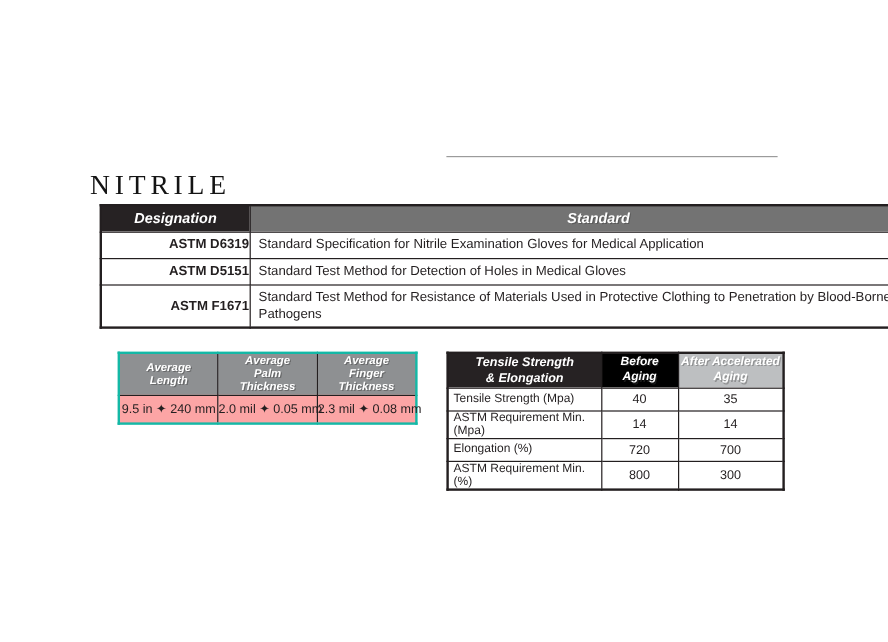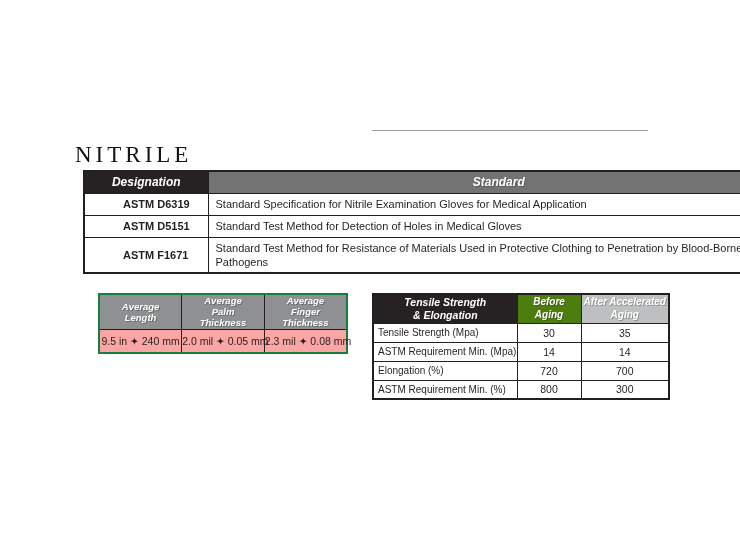--- a/index.html
+++ b/index.html
@@ -49,36 +49,36 @@
   .th-black { background: #262223; }
   .th-gray  { background: #737373; text-shadow: 1px 1px 0 rgba(60,60,60,0.45); }
   .standards-table .col-designation { width: 124px; }
   .standards-table td {
     font-size: 11px;
     background: #ffffff;
     vertical-align: middle;
   }
   .standards-table td.designation-cell {
     font-weight: bold;
-    text-align: left;
+    text-align: right;
     height: 22px;
     padding-left: 38px;
   }
   .standards-table td.standard-cell {
     padding: 3px 8px 3px 7px;
     line-height: 1.3;
   }
   .standards-table tr.tall td { height: 32px; }
 
   
   .dimensions-table {
     position: absolute;
     left: 98px; top: 293px;
     width: 250px;
-    border: 2px solid #15803d;
+    border: 2px solid #14b8a6;
   }
   .dimensions-table th {
     height: 30px;
     background: #8e9092;
     color: #ffffff;
     font-size: 9.5px;
     font-style: italic;
     font-weight: bold;
     text-align: center;
     line-height: 1.18;
@@ -103,22 +103,22 @@
   .tensile-table th {
     height: 29px;
     color: #ffffff;
     font-size: 10px;
     font-style: italic;
     font-weight: bold;
     text-align: center;
     line-height: 1.25;
     white-space: pre-line;
   }
-  .tensile-table th.th-label { background: #262223; font-size: 10.5px; width: 144px; }
-  .tensile-table th.th-before { background: #4d7c0f; width: 64px; text-shadow: 1px 1px 0 rgba(60,60,60,0.45); }
+  .tensile-table th.th-label { background: #262223; font-size: 10.5px; width: 128px; }
+  .tensile-table th.th-before { background: #000000; width: 64px; text-shadow: 1px 1px 0 rgba(60,60,60,0.45); }
   .tensile-table th.th-after  { background: #bdbfc1; width: 88px; text-shadow: 1px 1px 0 rgba(90,90,90,0.45); font-style: italic; }
   .tensile-table td {
     height: 19px;
     font-size: 10px;
     background: #ffffff;
     vertical-align: middle;
   }
   .tensile-table td.row-label { padding-left: 4px; text-align: left; }
   .tensile-table td.row-val   { text-align: center; font-size: 10.5px; }
 </style>
@@ -179,21 +179,21 @@
     <tr>
       <th class="th-label">Tensile Strength
 &amp; Elongation</th>
       <th class="th-before">Before
 Aging</th>
       <th class="th-after">After Accelerated
 Aging</th>
     </tr>
     <tr>
       <td class="row-label">Tensile Strength (Mpa)</td>
-      <td class="row-val">30</td>
+      <td class="row-val">40</td>
       <td class="row-val">35</td>
     </tr>
     <tr>
       <td class="row-label">ASTM Requirement Min. (Mpa)</td>
       <td class="row-val">14</td>
       <td class="row-val">14</td>
     </tr>
     <tr>
       <td class="row-label">Elongation (%)</td>
       <td class="row-val">720</td>

